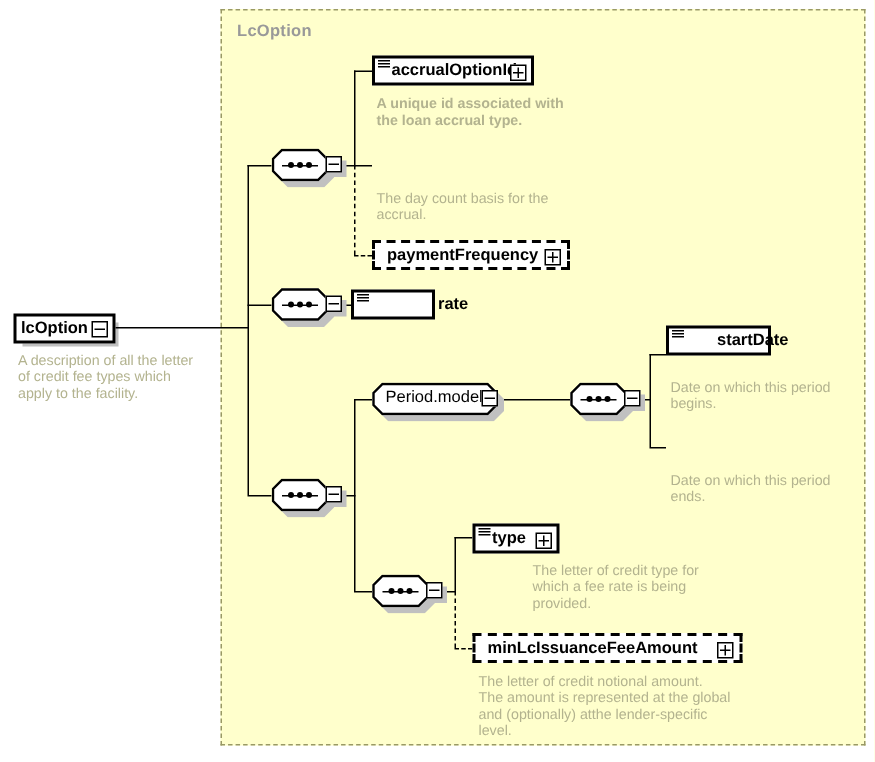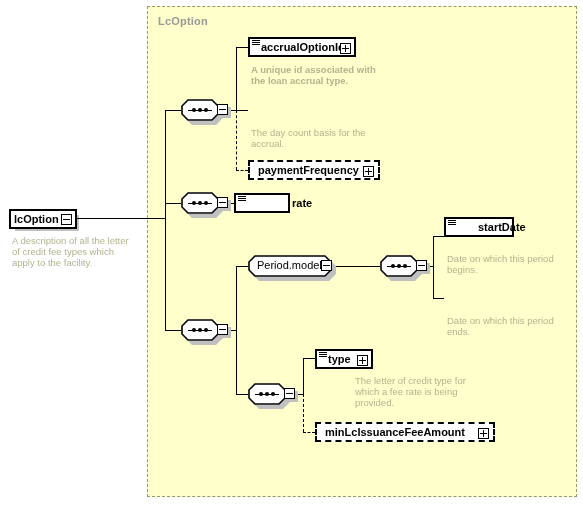--- a/index.html
+++ b/index.html
@@ -342,14 +342,18 @@
     <span class="expander plus" style="right:3px;top:4px;"></span>
   </div>
   <div class="desc" style="left:319px;top:375px;width:140px;margin-left:36px;">The letter of credit type for
 which a fee rate is being
 provided.</div>
 
   <div class="node optional" style="left:315px;top:422px;width:180px;">
     <span class="nm" style="margin-left:5px;">minLcIssuanceFeeAmount</span>
     <span class="expander plus" style="right:4px;top:4px;"></span>
   </div>
+  <div class="desc" style="left:319px;top:449px;width:250px;">The letter of credit notional amount.
+The amount is represented at the global
+and (optionally) atthe lender-specific
+level.</div>
 
 </div>
 
 </body></html>

